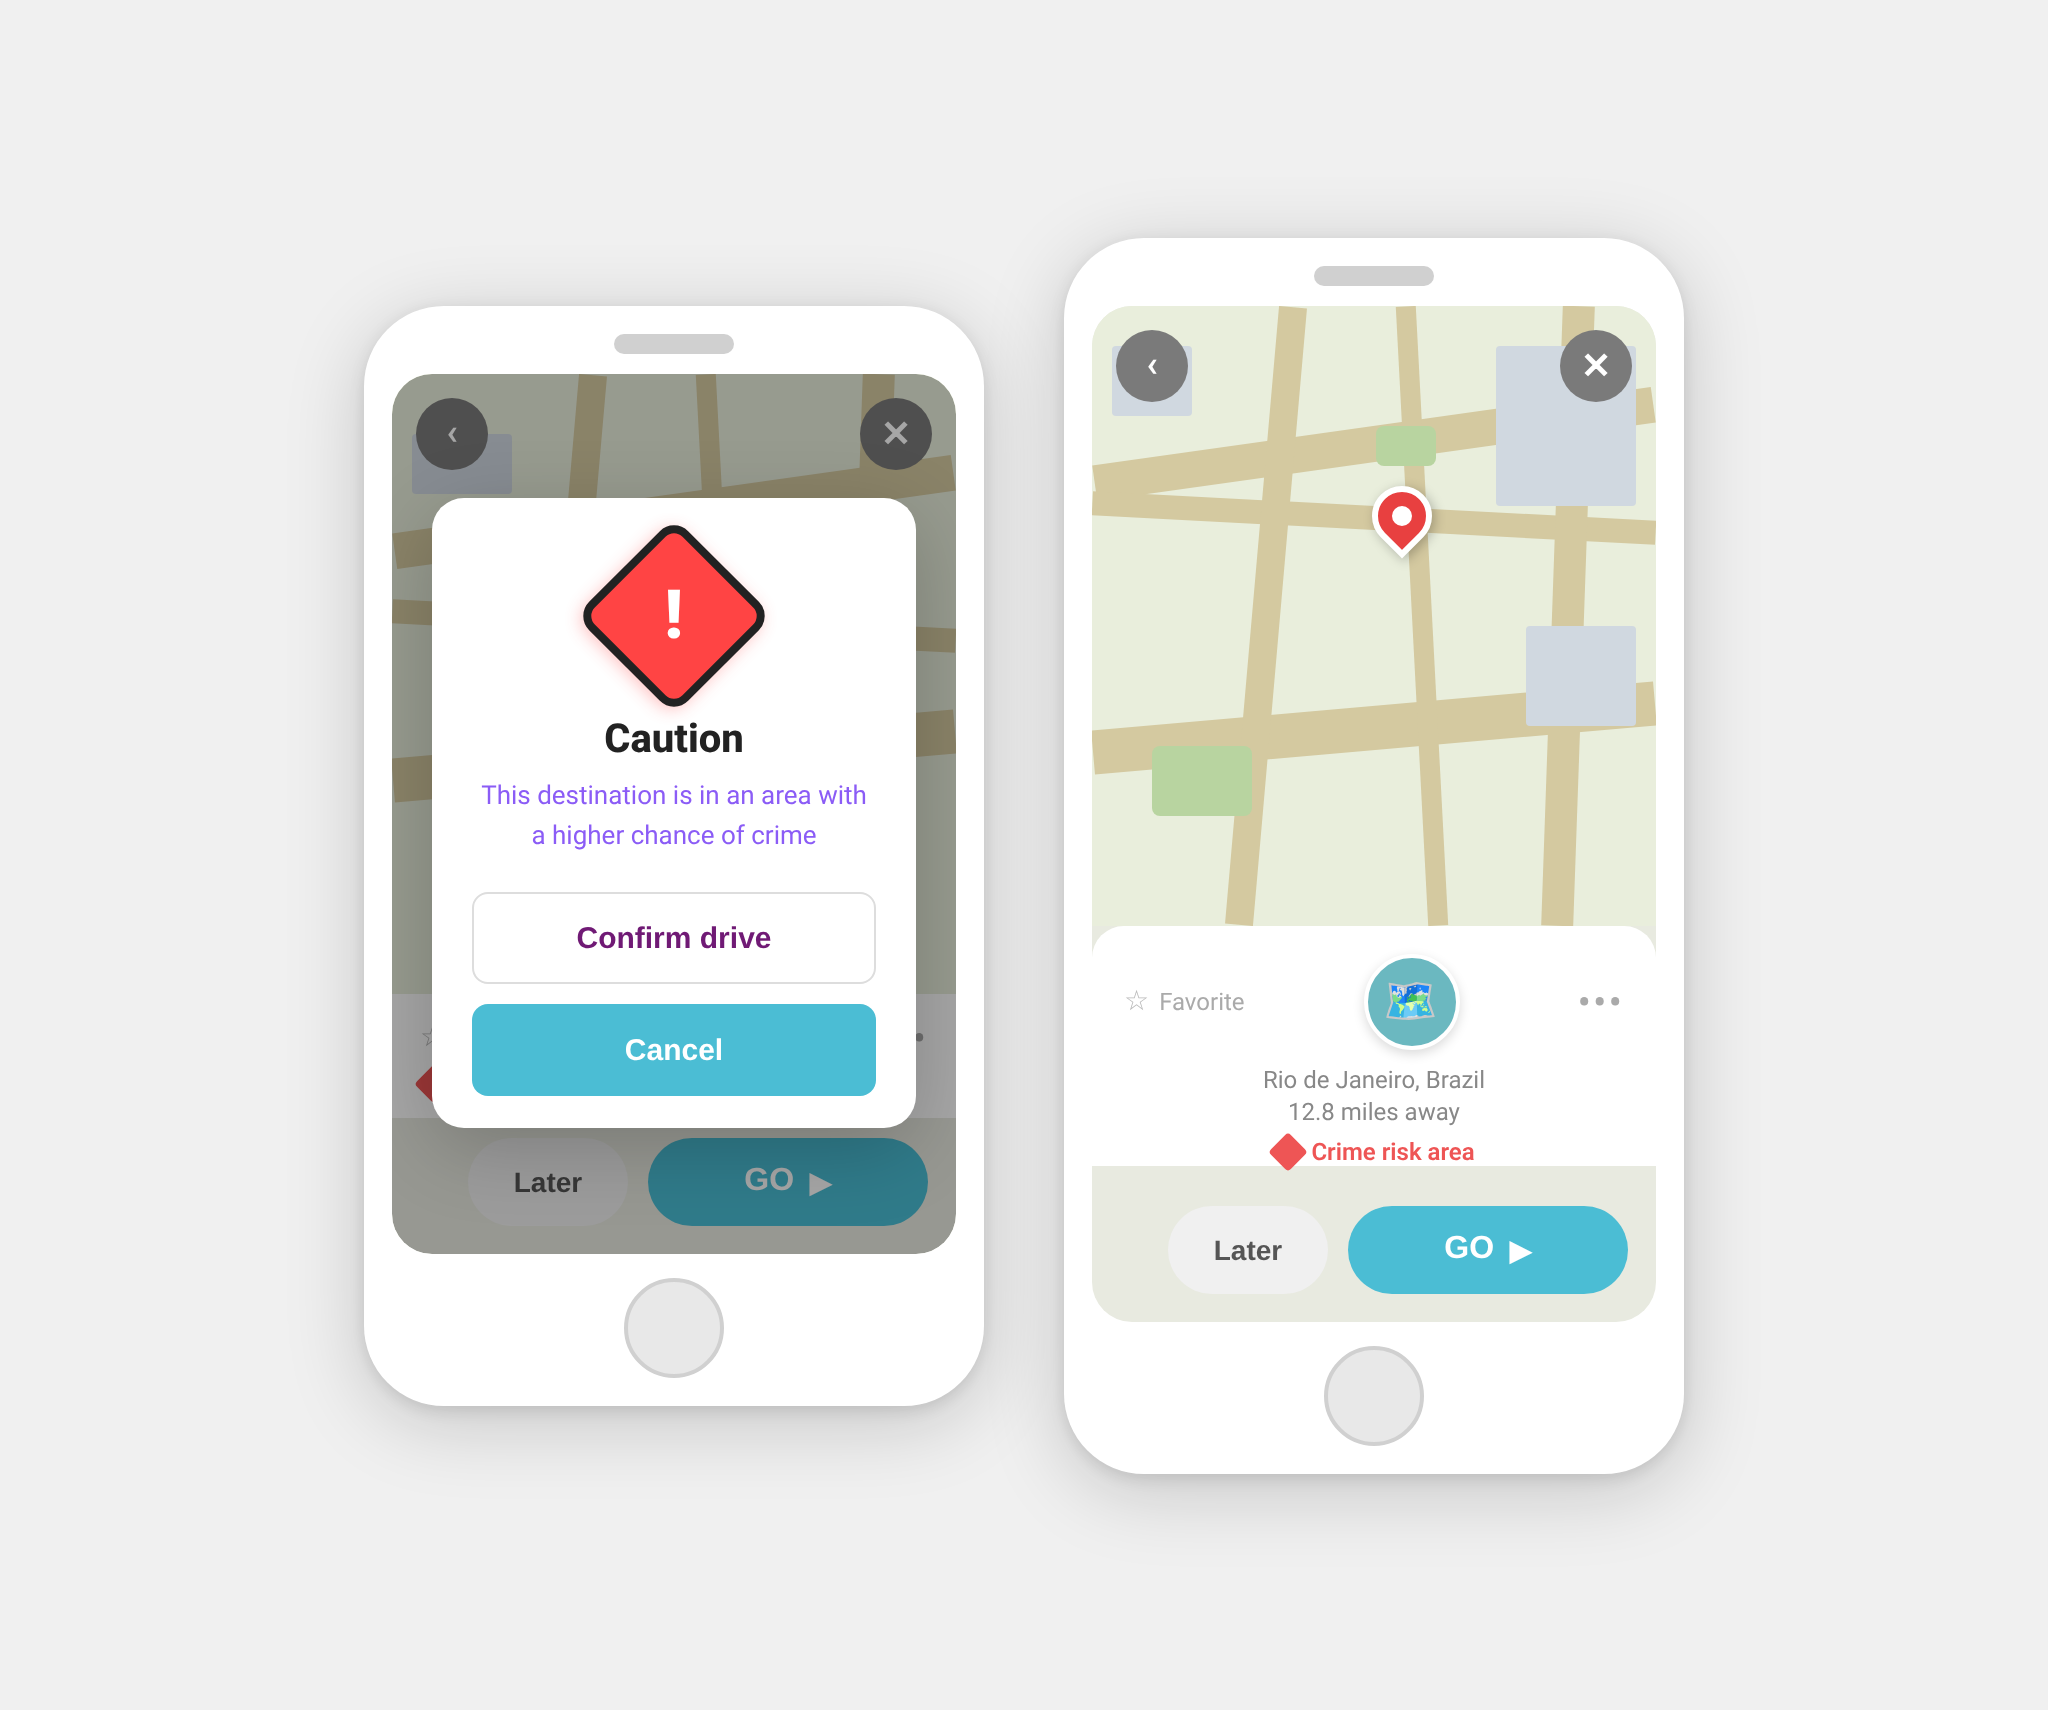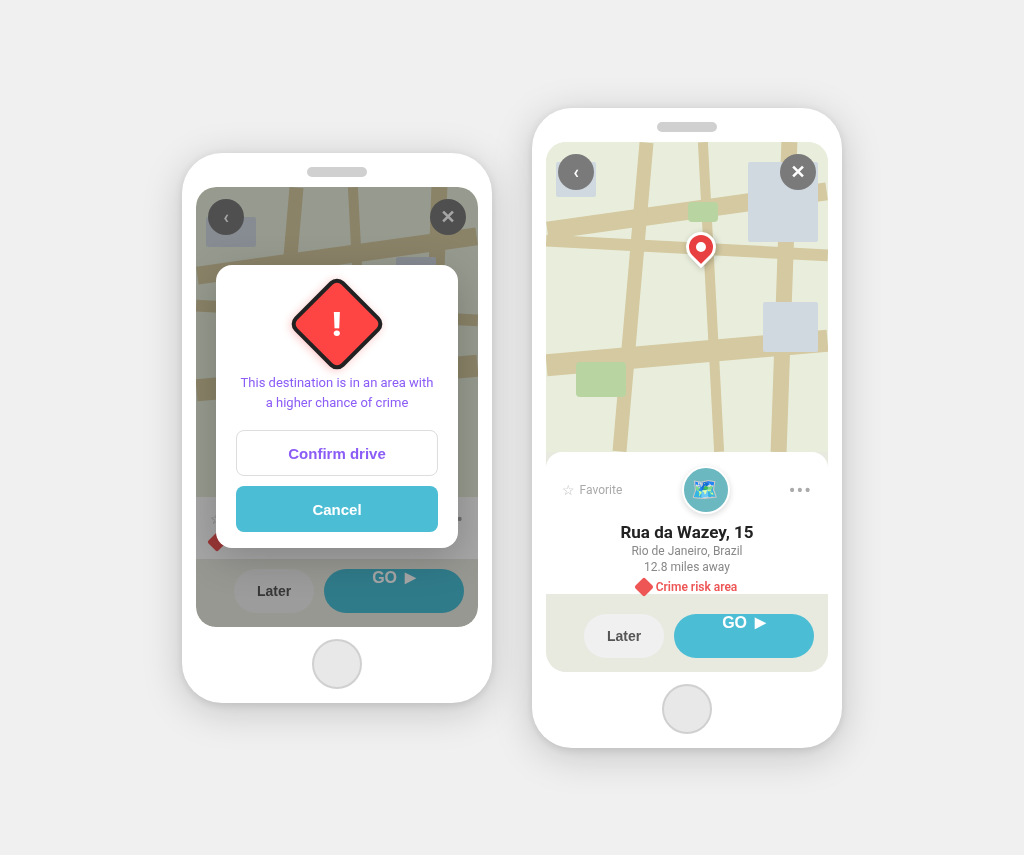--- a/index.html
+++ b/index.html
@@ -198,20 +198,21 @@
       flex: 1;
       height: 44px;
       background: #4bbdd4;
       border: none;
       border-radius: 22px;
       font-size: 16px;
       color: #fff;
       font-weight: 700;
       cursor: pointer;
       display: flex;
+      align-items: center;
       justify-content: center;
       gap: 8px;
     }
     .go-arrow { font-size: 14px; }
 
     
     .map-pin {
       position: absolute;
       z-index: 8;
     }
@@ -289,21 +290,21 @@
       margin-bottom: 18px;
     }
     .btn-confirm-drive {
       width: 100%;
       height: 46px;
       background: #fff;
       border: 1.5px solid #ddd;
       border-radius: 8px;
       font-size: 15px;
       font-weight: 600;
-      color: #8b5cf6;
+      color: #701a75;
       cursor: pointer;
       margin-bottom: 10px;
     }
     .btn-cancel-modal {
       width: 100%;
       height: 46px;
       background: #4bbdd4;
       border: none;
       border-radius: 8px;
       font-size: 15px;
@@ -380,20 +381,21 @@
         </button>
       </div>
 
       <div class="overlay">
         <div class="caution-modal">
           <div class="caution-icon-wrap">
             <div class="caution-diamond">
               <span class="caution-exclaim">!</span>
             </div>
           </div>
+          <div class="caution-title">Caution</div>
           <div class="caution-desc">This destination is in an area with a higher chance of crime</div>
           <button class="btn-confirm-drive">Confirm drive</button>
           <button class="btn-cancel-modal">Cancel</button>
         </div>
       </div>
 
     </div>
     <div class="phone-home-btn"></div>
   </div>
 
@@ -433,21 +435,20 @@
 
       <div class="card">
         <div class="card-top-row">
           <div class="favorite-btn">
             <span class="star-icon">☆</span>
             <span>Favorite</span>
           </div>
           <div class="location-avatar">🗺️</div>
           <div class="dots-btn">•••</div>
         </div>
-        <div class="place-name">Rua da Wazey, 15</div>
         <div class="place-sub">Rio de Janeiro, Brazil</div>
         <div class="place-dist">12.8 miles away</div>
         <div class="crime-badge">
           <span class="crime-diamond"></span>
           <span>Crime risk area</span>
         </div>
       </div>
 
       <div class="action-bar" style="padding:10px 14px 14px;">
         <button class="btn-later">Later</button>

